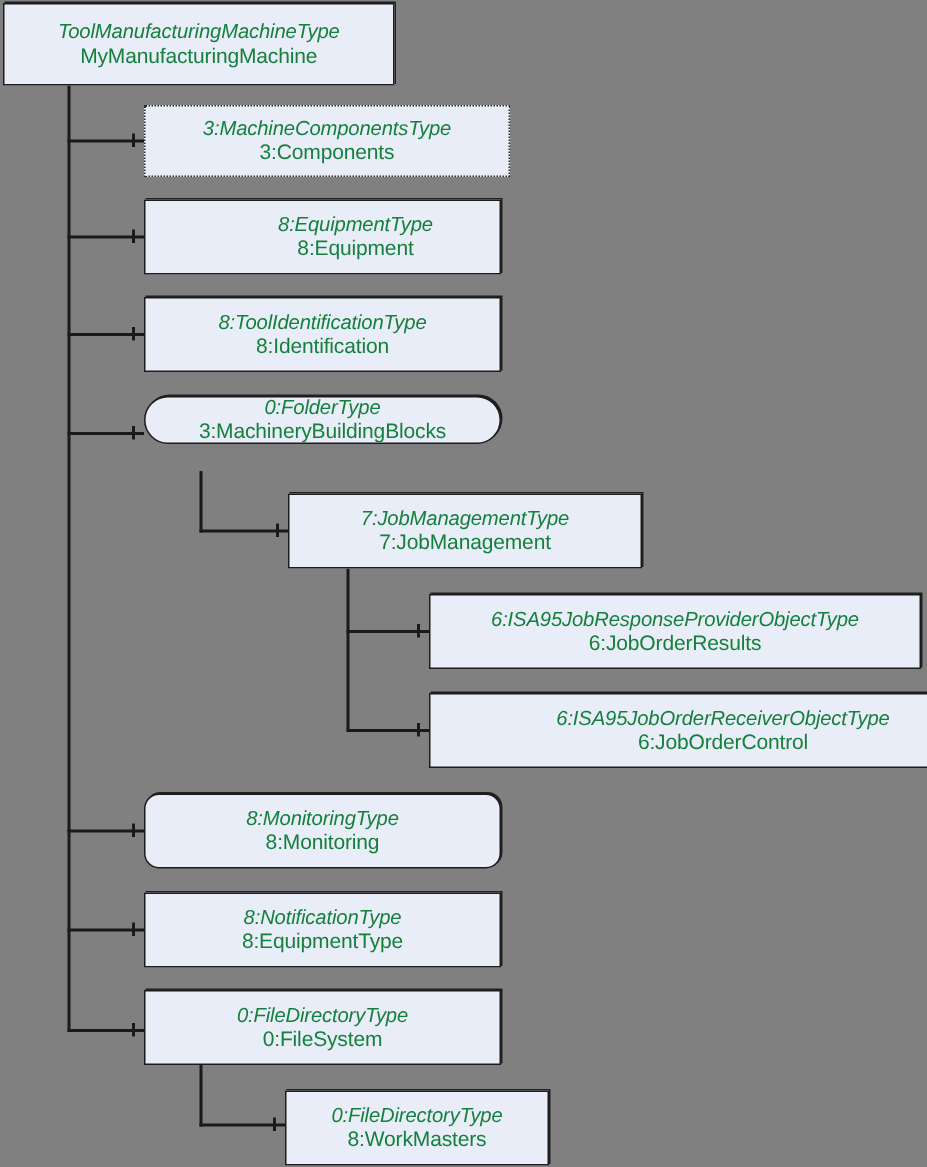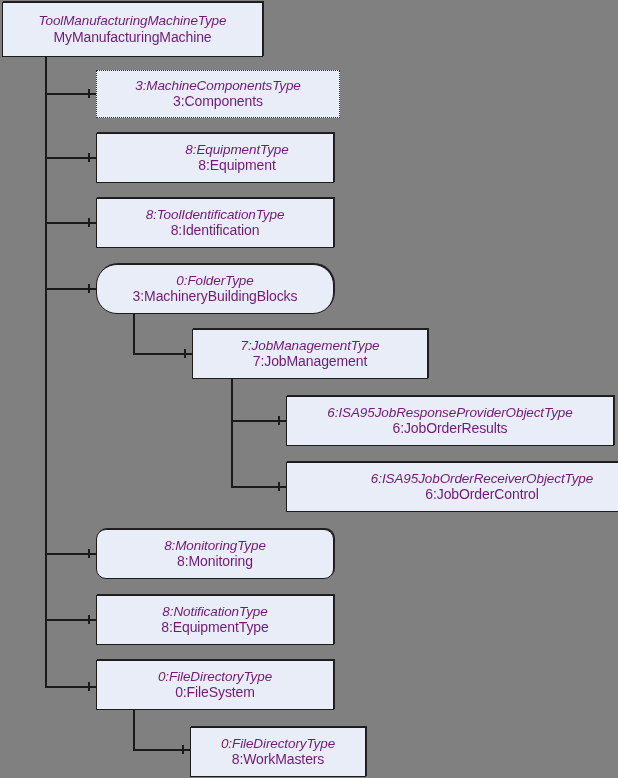--- a/index.html
+++ b/index.html
@@ -23,21 +23,21 @@
     position:absolute;
     background:#e9edf7;
     border:1px solid #1c1c1c;
     box-sizing:border-box;
     box-shadow:1px -1px 0 0 #202020;
     display:flex;
     flex-direction:column;
     align-items:center;
     justify-content:center;
     line-height:1.08;
-    color:#701a75;
+    color:#15803d;
     overflow:hidden;
   }
   .node.dotted{
     border:1px dotted #2a2a2a;
     box-shadow:none;
   }
   .node .type{
     font-style:italic;
     font-size:13.5px;
     white-space:nowrap;
@@ -106,21 +106,21 @@
   <div class="node" style="left:96px;top:133px;width:238px;height:50px;padding-left:44px;">
     <div class="type">8:EquipmentType</div>
     <div class="inst">8:Equipment</div>
   </div>
 
   <div class="node" style="left:96px;top:198px;width:238px;height:50px;">
     <div class="type">8:ToolIdentificationType</div>
     <div class="inst">8:Identification</div>
   </div>
 
-  <div class="node" style="left:96px;top:264px;width:238px;height:50px;border-radius:21px;">
+  <div class="node" style="left:96px;top:264px;width:238px;height:32px;border-radius:21px;">
     <div class="type">0:FolderType</div>
     <div class="inst">3:MachineryBuildingBlocks</div>
   </div>
 
   <div class="node" style="left:192px;top:329px;width:236px;height:50px;">
     <div class="type">7:JobManagementType</div>
     <div class="inst">7:JobManagement</div>
   </div>
 
   <div class="node" style="left:286px;top:396px;width:328px;height:50px;">

